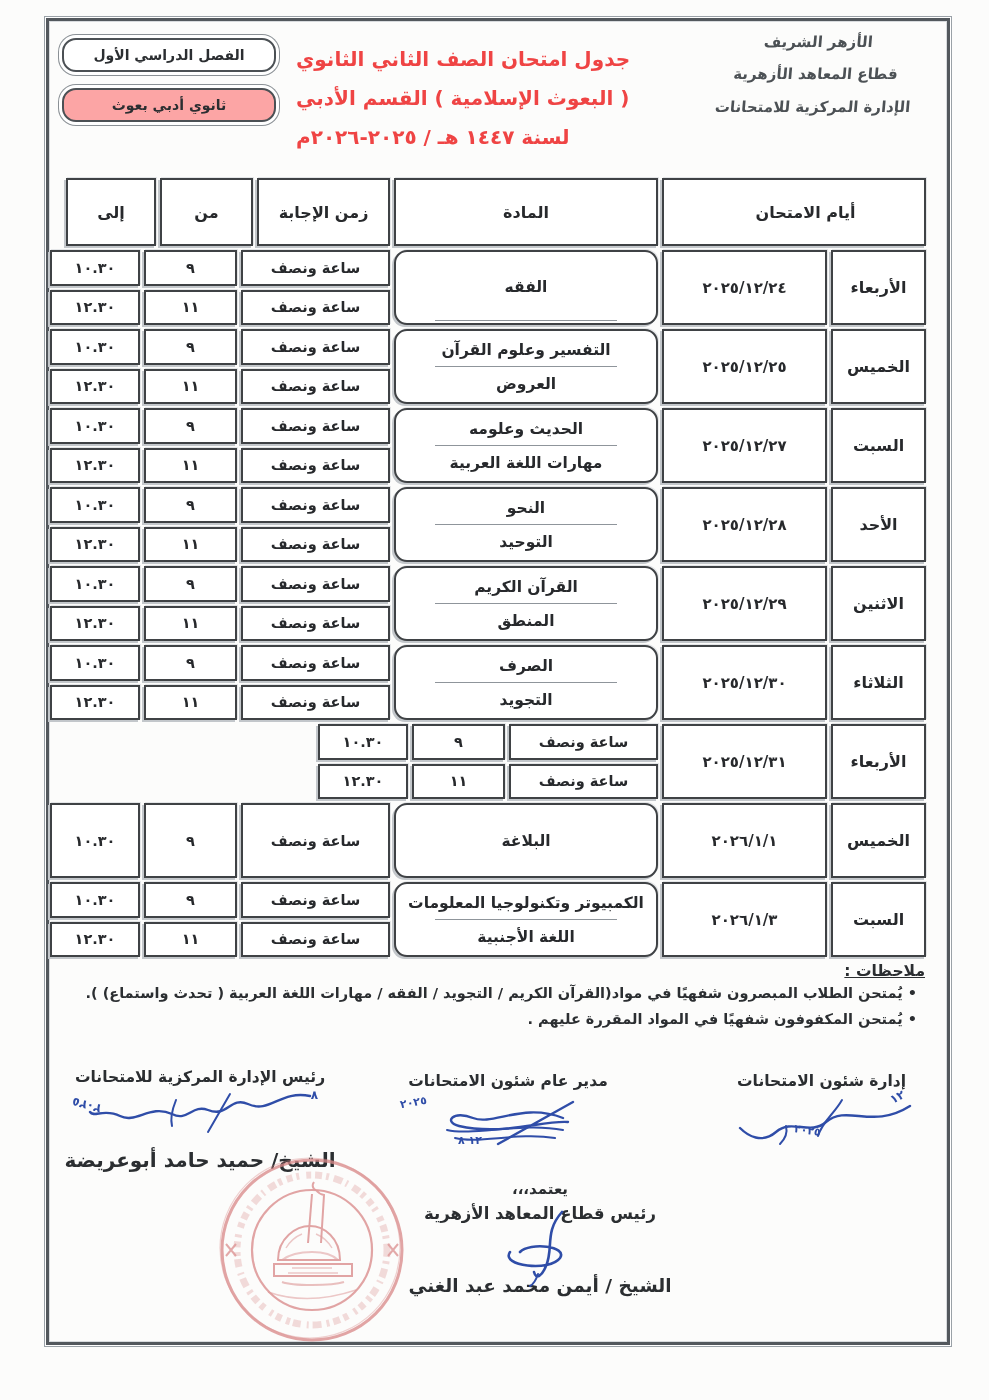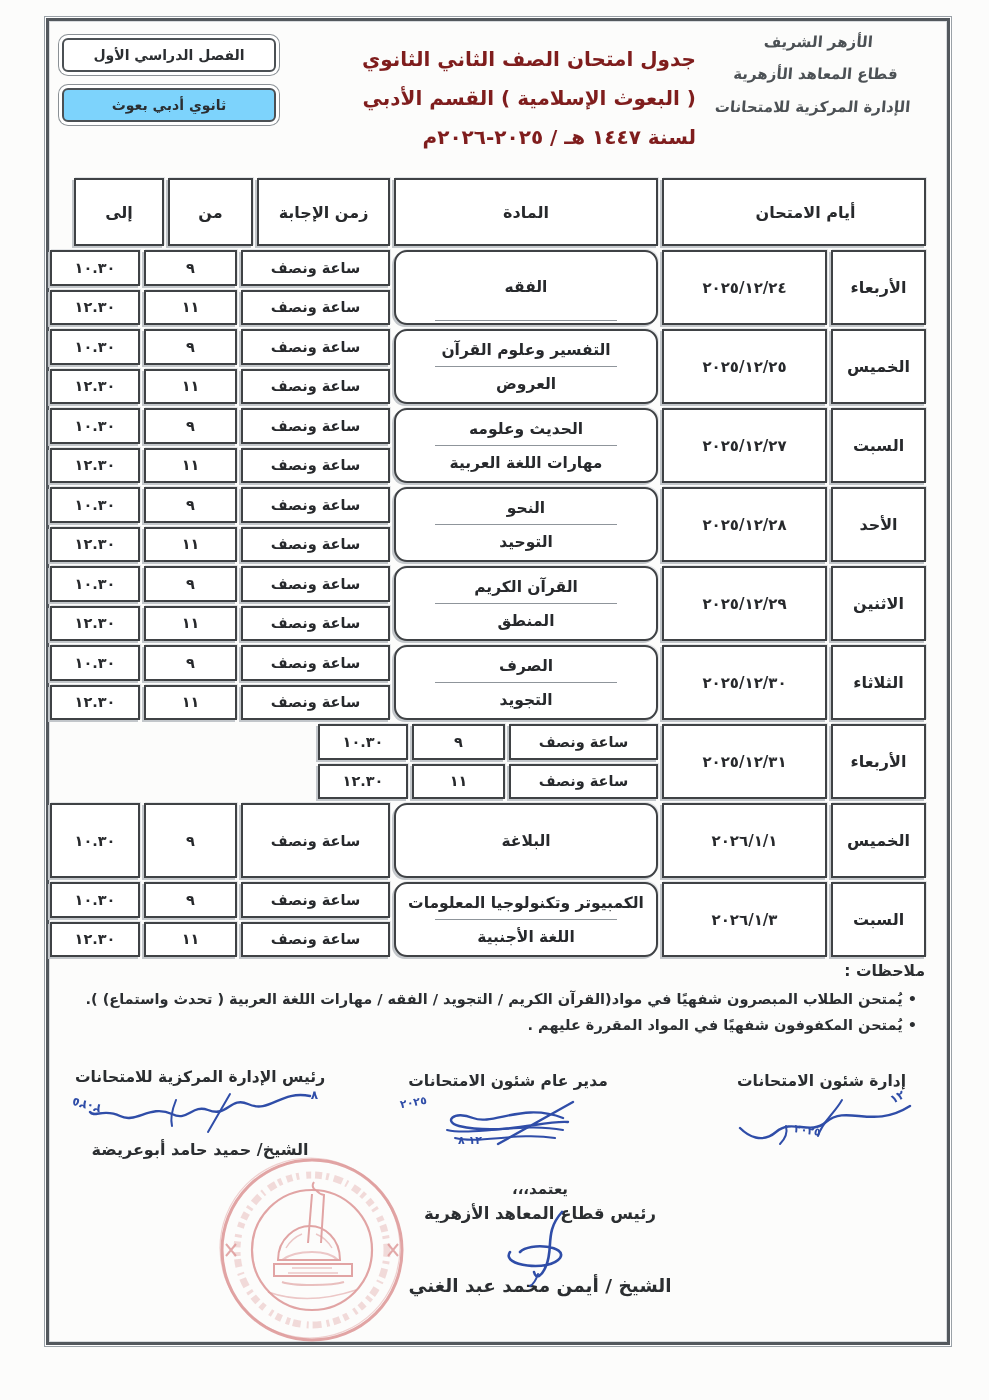--- a/index.html
+++ b/index.html
@@ -21,71 +21,71 @@
   }
 
   
   .org {
     position: absolute; right: 46px; top: 26px; width: 255px;
     text-align: center; font-weight: bold; font-size: 15px; line-height: 2.15;
     color: #3e4347; transform: skewX(-5deg); letter-spacing: .5px; opacity: .92;
   }
   .title {
     position: absolute; left: 296px; top: 40px; width: 400px;
-    text-align: right; font-weight: bold; font-size: 20px; line-height: 1.95;
-    color: #7f1d1d;
+    text-align: left; font-weight: bold; font-size: 20px; line-height: 1.95;
+    color: #ef4444;
   }
   .badges { position: absolute; left: 62px; top: 38px; width: 214px;
     display: flex; flex-direction: column; gap: 16px; align-items: stretch; }
   .badge {
-    background: #ffffff; border: 2px solid #4b5054; border-radius: 6px;
+    background: #ffffff; border: 2px solid #4b5054; border-radius: 14px;
     box-shadow: 0 0 0 3px #ffffff, 0 0 0 4px #8a9095;
     padding: 7px 10px; text-align: center; font-weight: bold; font-size: 14px;
   }
-  .badge.gray { background: #7dd3fc; }
+  .badge.gray { background: #fca5a5; }
 
   
   .table { position: absolute; left: 64px; top: 178px; width: 862px;
     display: flex; flex-direction: column; gap: 4px; direction: rtl; }
   .hrow, .trow { display: flex; gap: 4px; }
   .hrow { height: 68px; }
   .trow { height: 75px; }
   .box {
     background: #ffffff; border: 2px solid #3f4245;
     box-shadow: -2px 2px 0 0 #c3c7cb, 1px -1px 0 0 #e4e6e8;
     display: flex; align-items: center; justify-content: center;
     font-weight: bold; color: #27292c; flex-shrink: 0;
   }
   .w-days { width: 264px; padding-left: 23px; } .w-subj { width: 264px; }
-  .w-dur { width: 133px; } .w-from { width: 85px; } .w-to { width: 90px; }
+  .w-dur { width: 133px; } .w-from { width: 93px; } .w-to { width: 90px; }
   .hrow .box { font-size: 16px; }
   .cell-day { width: 95px; font-size: 16px; }
   .cell-date { width: 165px; font-size: 15px; letter-spacing: .5px; }
   .subj { flex-direction: column; align-items: stretch; padding: 2px 4px; border-radius: 13px; }
   .subj .sline { flex: 1; display: flex; align-items: center; justify-content: center; font-size: 15.5px; }
   .subj .divider { align-self: center; width: 72%; border-top: 1.5px solid #8f959b; }
   .stack { display: flex; flex-direction: column; gap: 4px; flex-shrink: 0; }
   .stack.w-dur { width: 149px; } .stack.w-from { width: 93px; } .stack.w-to { width: 90px; }
   .stack .box { flex: 1; width: 100%; font-size: 14.5px; }
 
   
   .notes { position: absolute; right: 64px; left: 46px; top: 962px; direction: rtl;
     text-align: right; font-weight: bold; }
-  .notes-title { font-size: 15.5px; margin-bottom: 6px; }
+  .notes-title { font-size: 15.5px; text-decoration: underline; margin-bottom: 0; }
   .note-line { font-size: 14.5px; line-height: 1.8; padding-right: 8px; }
   .note-line::before { content: "• "; }
 
   
   .sig { position: absolute; text-align: center; direction: rtl; font-weight: bold; }
   .sig-title { font-size: 15.5px; }
   .sig-right { right: 50px; top: 1072px; width: 235px; }
   .sig-middle { left: 372px; top: 1072px; width: 272px; }
   .sig-left { left: 46px; top: 1068px; width: 308px; }
   .sig svg { display: block; margin: 2px auto 0; }
-  .sig-name { font-size: 16px; margin-top: 2px; }
+  .sig-name { font-size: 20px; margin-top: 10px; }
   .hand { position: absolute; color: #2f4da8; font-weight: bold; }
 
   
   .approve { position: absolute; left: 384px; top: 1180px; width: 312px;
     text-align: center; direction: rtl; font-weight: bold; }
   .approve-label { font-size: 15px; }
   .approve-role { font-size: 16.5px; margin-top: 6px; }
   .approve-name { font-size: 18.5px; margin-top: 52px; }
   .approve-sig { position: absolute; left: 108px; top: 28px; }
 

